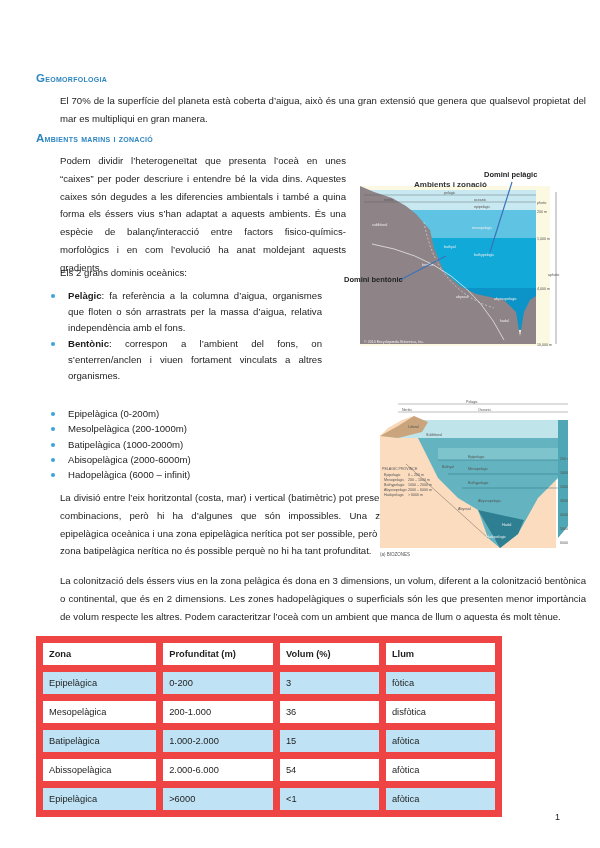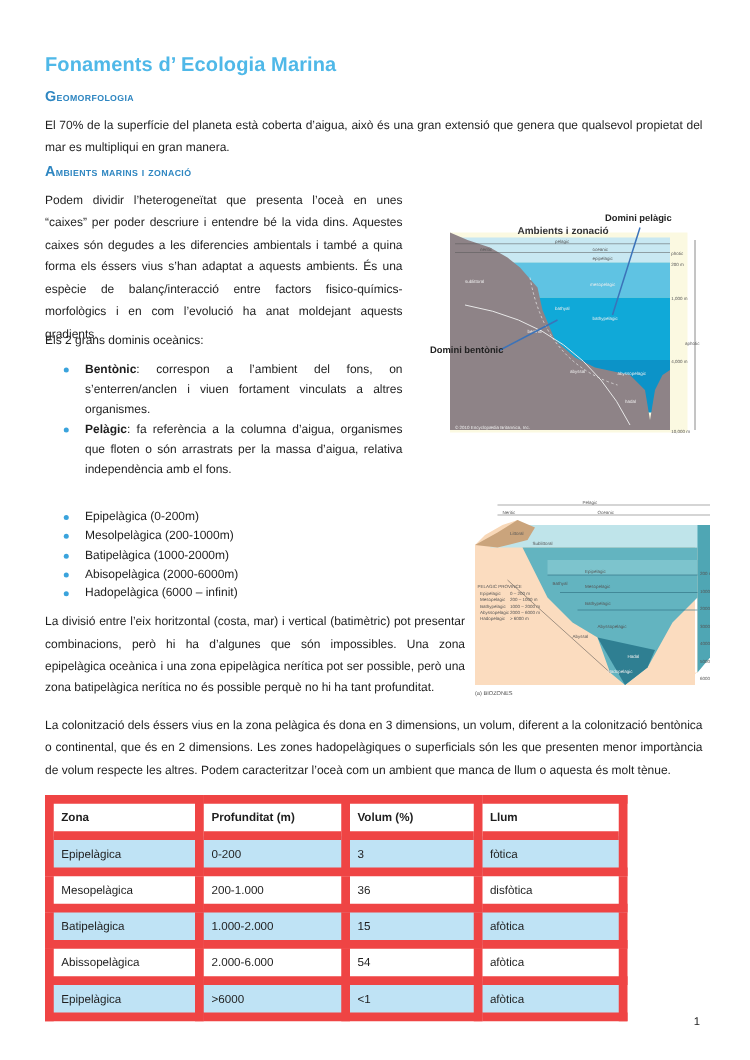--- a/index.html
+++ b/index.html
@@ -15,20 +15,21 @@
   }
   .h2 {
     position: absolute; left: 36px;
     font-size: 9.5px; font-weight: bold; color: #2e86c1; font-variant: small-caps;
     letter-spacing: 0.3px;
   }
   .h2 .big { font-size: 11.5px; }
   .para {
     position: absolute; font-size: 9.6px; line-height: 17.8px; color: #1e1e1e;
     text-align: justify;
+    margin-left: 24px;
   }
   .para.full { left: 36px; width: 526px; }
   .para.half { left: 36px; width: 286px; }
   ul.blist { position: absolute; margin: 0; padding: 0; list-style: none; font-size: 9.6px; color: #1e1e1e; }
   ul.blist li { position: relative; padding-left: 32px; line-height: 16px; text-align: justify; }
   ul.blist li .dot {
     position: absolute; left: 15px; top: 6px; width: 4px; height: 4px; border-radius: 50%; background: #3aa3dc;
   }
   ul.zones li { line-height: 15.3px; }
   .u { text-decoration: underline; }
@@ -62,32 +63,31 @@
   table.zt tr.alt td { background: #bfe3f5; }
   .col1 { width: 111px; } .col2 { width: 110px; } .col3 { width: 102px; } .col4 { width: 113px; }
 
   .pagenum { position: absolute; left: 555px; top: 812px; font-size: 9px; color: #222; }
 </style>
 </head>
 <body>
 
 <div class="page">
 
-  <div class="title">Fonaments d’ Ecologia Marina</div>
 
   <div class="h2" style="top:72px;"><span class="big">G</span><span>eomorfologia</span></div>
   <div class="para full" style="top:92px;">El 70% de la superfície del planeta està coberta d’aigua, això és una gran extensió que genera que qualsevol propietat del mar es multipliqui en gran manera.</div>
 
   <div class="h2" style="top:132px;"><span class="big">A</span><span>mbients marins i zonació</span></div>
   <div class="para half" style="top:152px;">Podem dividir l’heterogeneïtat que presenta l’oceà en unes “caixes” per poder descriure i entendre bé la vida dins. Aquestes caixes són degudes a les diferencies ambientals i també a quina forma els éssers vius s’han adaptat a aquests ambients. És una espècie de balanç/interacció entre factors fisico-químics-morfològics i en com l’evolució ha anat moldejant aquests gradients.</div>
   <div class="para half" style="top:264px;">Els 2 grans dominis oceànics:</div>
 
   <ul class="blist" style="left:36px; top:288px; width:286px;">
+    <li><span class="dot"></span><b>Pelàgic</b><span>: fa referència a la columna d’aigua, organismes que floten o són arrastrats per la massa d’aigua, relativa independència amb el fons.</span></li>
     <li><span class="dot"></span><b>Bentònic</b><span>: correspon a l’ambient del fons, on s’enterren/anclen i viuen fortament vinculats a altres organismes.</span></li>
-    <li><span class="dot"></span><b>Pelàgic</b><span>: fa referència a la columna d’aigua, organismes que floten o són arrastrats per la massa d’aigua, relativa independència amb el fons.</span></li>
   </ul>
 
 
   <ul class="blist zones" style="left:36px; top:406px; width:300px;">
     <li><span class="dot"></span><span>Epipelàgica (0-200m)</span></li>
     <li><span class="dot"></span><span>Mesolpelàgica (200-1000m)</span></li>
     <li><span class="dot"></span><span>Batipelàgica (1000-2000m)</span></li>
     <li><span class="dot"></span><span>Abisopelàgica (2000-6000m)</span></li>
     <li><span class="dot"></span><span>Hadopelàgica (6000 – infinit)</span></li>
   </ul>

